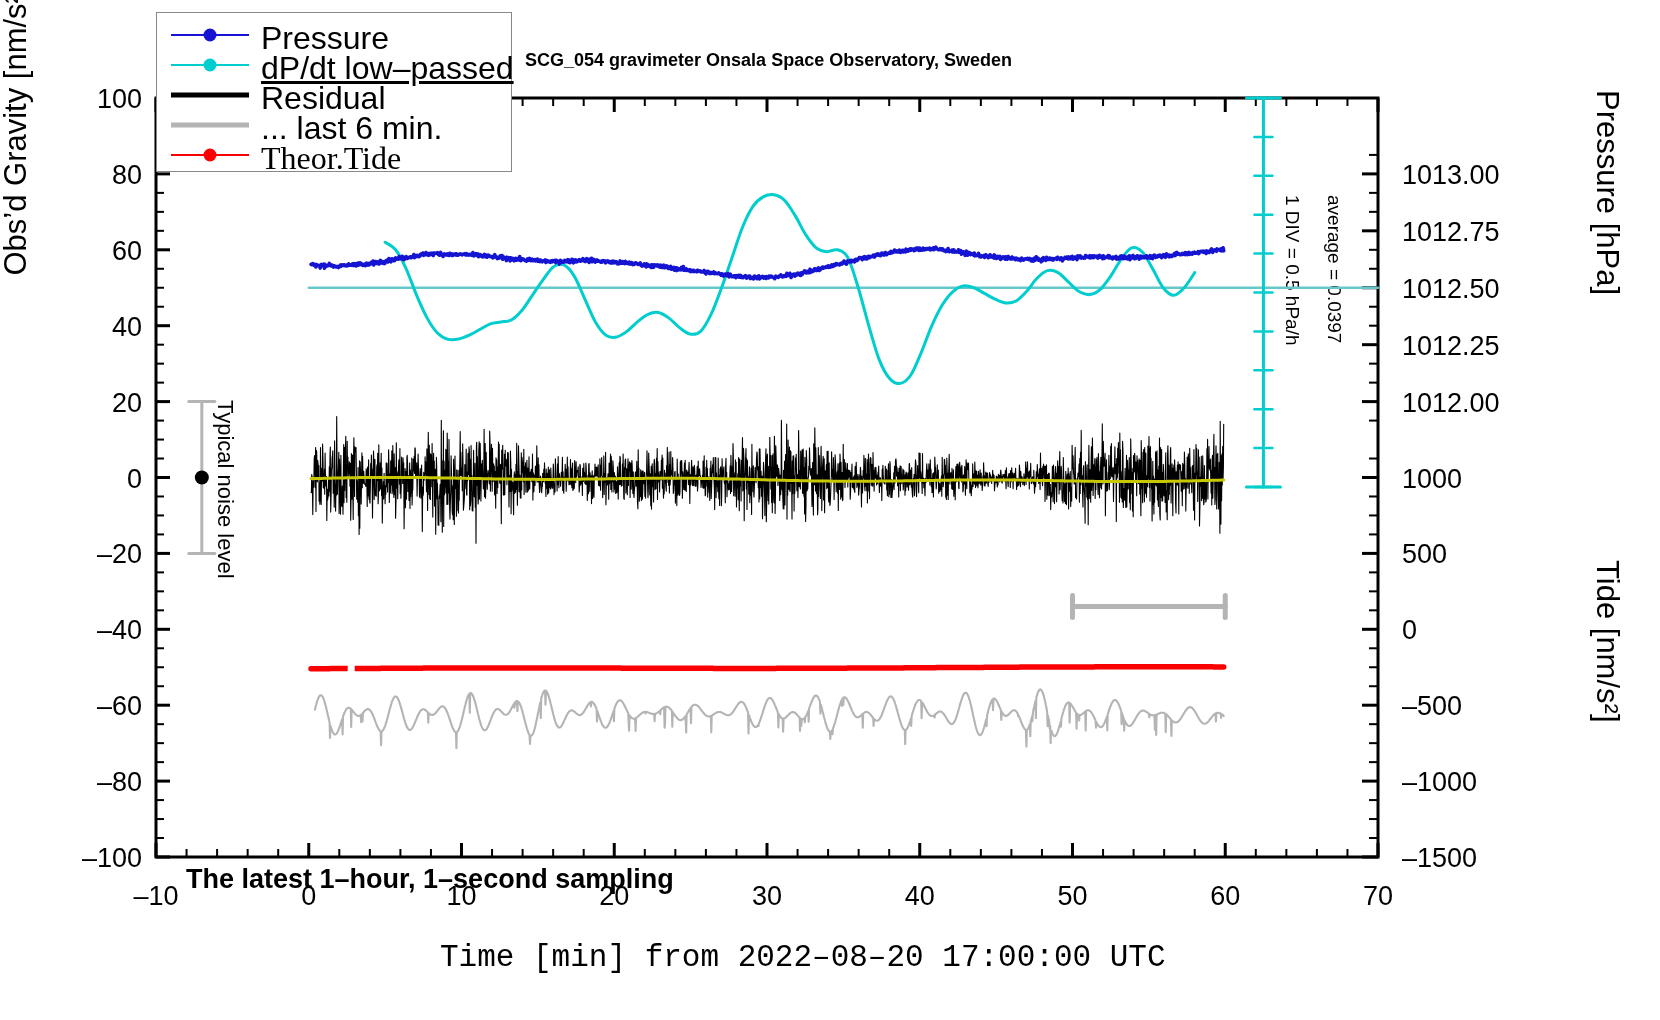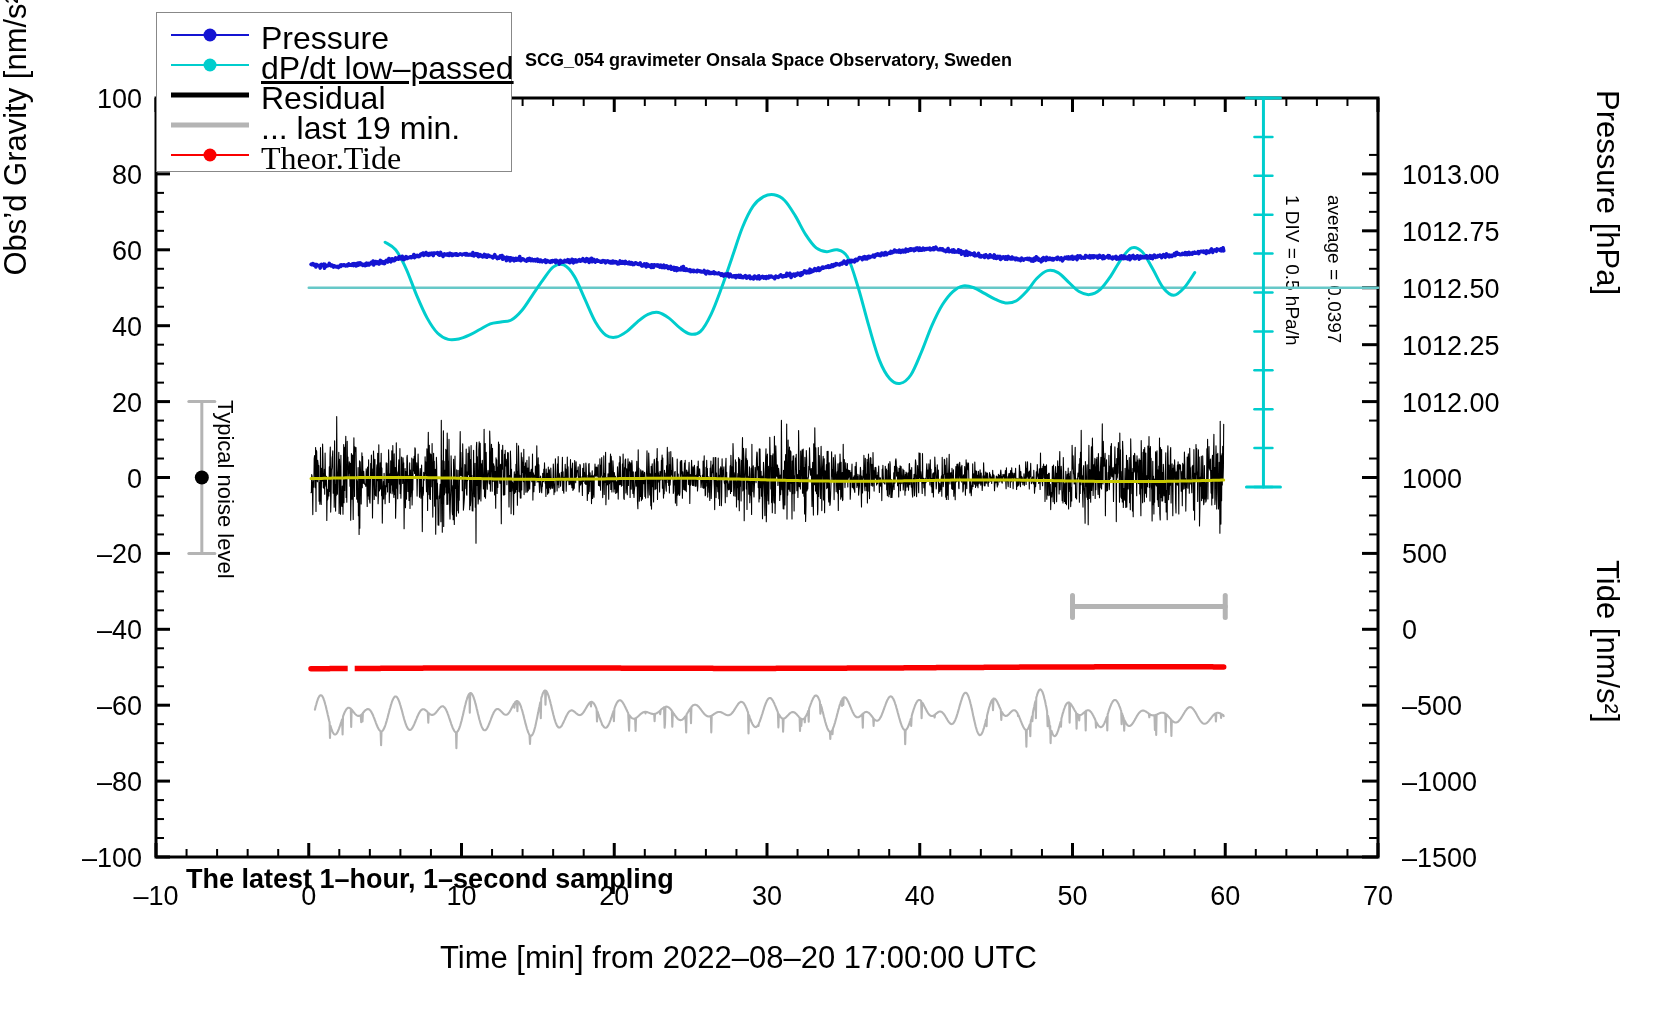--- a/index.html
+++ b/index.html
@@ -22,21 +22,21 @@
 
 <div id="root">
 
   <div class="ylab-left">Obs’d Gravity [nm/s²]</div>
 
   <div class="abs rot" style="left:1625px;top:90px;font-size:31px;transform:rotate(90deg);">Pressure [hPa]</div>
   <div class="abs rot" style="left:1625px;top:560px;font-size:31px;transform:rotate(90deg);">Tide [nm/s²]</div>
 
   <div class="abs ttl" style="left:525px;top:50px;">SCG_054 gravimeter Onsala Space Observatory, Sweden</div>
 
-  <div class="abs" style="left:440px;top:940px;font-size:31px;">Time [min] from 2022–08–20 17:00:00 UTC</div>
+  <div class="abs" style="left:440px;top:940px;font-size:31px;font-family:Liberation Mono, monospace;">Time [min] from 2022–08–20 17:00:00 UTC</div>
 
   <div class="abs annot" style="left:186px;top:864px;">The latest 1–hour, 1–second sampling</div>
 
   <div class="abs small-rot" style="left:1303px;top:195px;transform:rotate(90deg);transform-origin:0 0;">1 DIV = 0.5 hPa/h</div>
   <div class="abs small-rot" style="left:1345px;top:195px;transform:rotate(90deg);transform-origin:0 0;">average = 0.0397</div>
 
   <div class="abs" style="left:238px;top:400px;font-size:22px;transform:rotate(90deg);transform-origin:0 0;">Typical noise level</div>
 
   <svg id="plot" width="1660" height="1020" class="abs" style="left:0;top:0;">
     <g id="gen">
@@ -272,18 +272,18 @@
         <circle cx="53" cy="52" r="6.5" fill="#00cdcd"></circle>
         <line x1="14" x2="92" y1="82" y2="82" stroke="#000000" stroke-width="5"></line>
         <line x1="14" x2="92" y1="112" y2="112" stroke="#b4b4b4" stroke-width="5"></line>
         <line x1="14" x2="92" y1="142" y2="142" stroke="#fa0000" stroke-width="2"></line>
         <circle cx="53" cy="142" r="6.5" fill="#fa0000"></circle>
       </svg>
     <div id="leglabels">
         <div class="legtxt" style="position: absolute; left: 104px; top: 7px; white-space: nowrap;">Pressure</div>
         <div class="legtxt" style="position: absolute; left: 104px; top: 37px; white-space: nowrap; text-decoration: underline;">dP/dt low–passed</div>
         <div class="legtxt" style="position: absolute; left: 104px; top: 67px; white-space: nowrap; text-align: center;">Residual</div>
-        <div class="legtxt" style="position: absolute; left: 104px; top: 97px; white-space: nowrap;">... last 19 min.</div>
+        <div class="legtxt" style="position: absolute; left: 104px; top: 97px; white-space: nowrap;">... last 6 min.</div>
         <div class="legtxt" style="position: absolute; left: 104px; top: 127px; white-space: nowrap; font-family: Liberation Serif, serif;">Theor.Tide</div>
       </div>
   </div>
 
 </div>
 
 </body></html>

